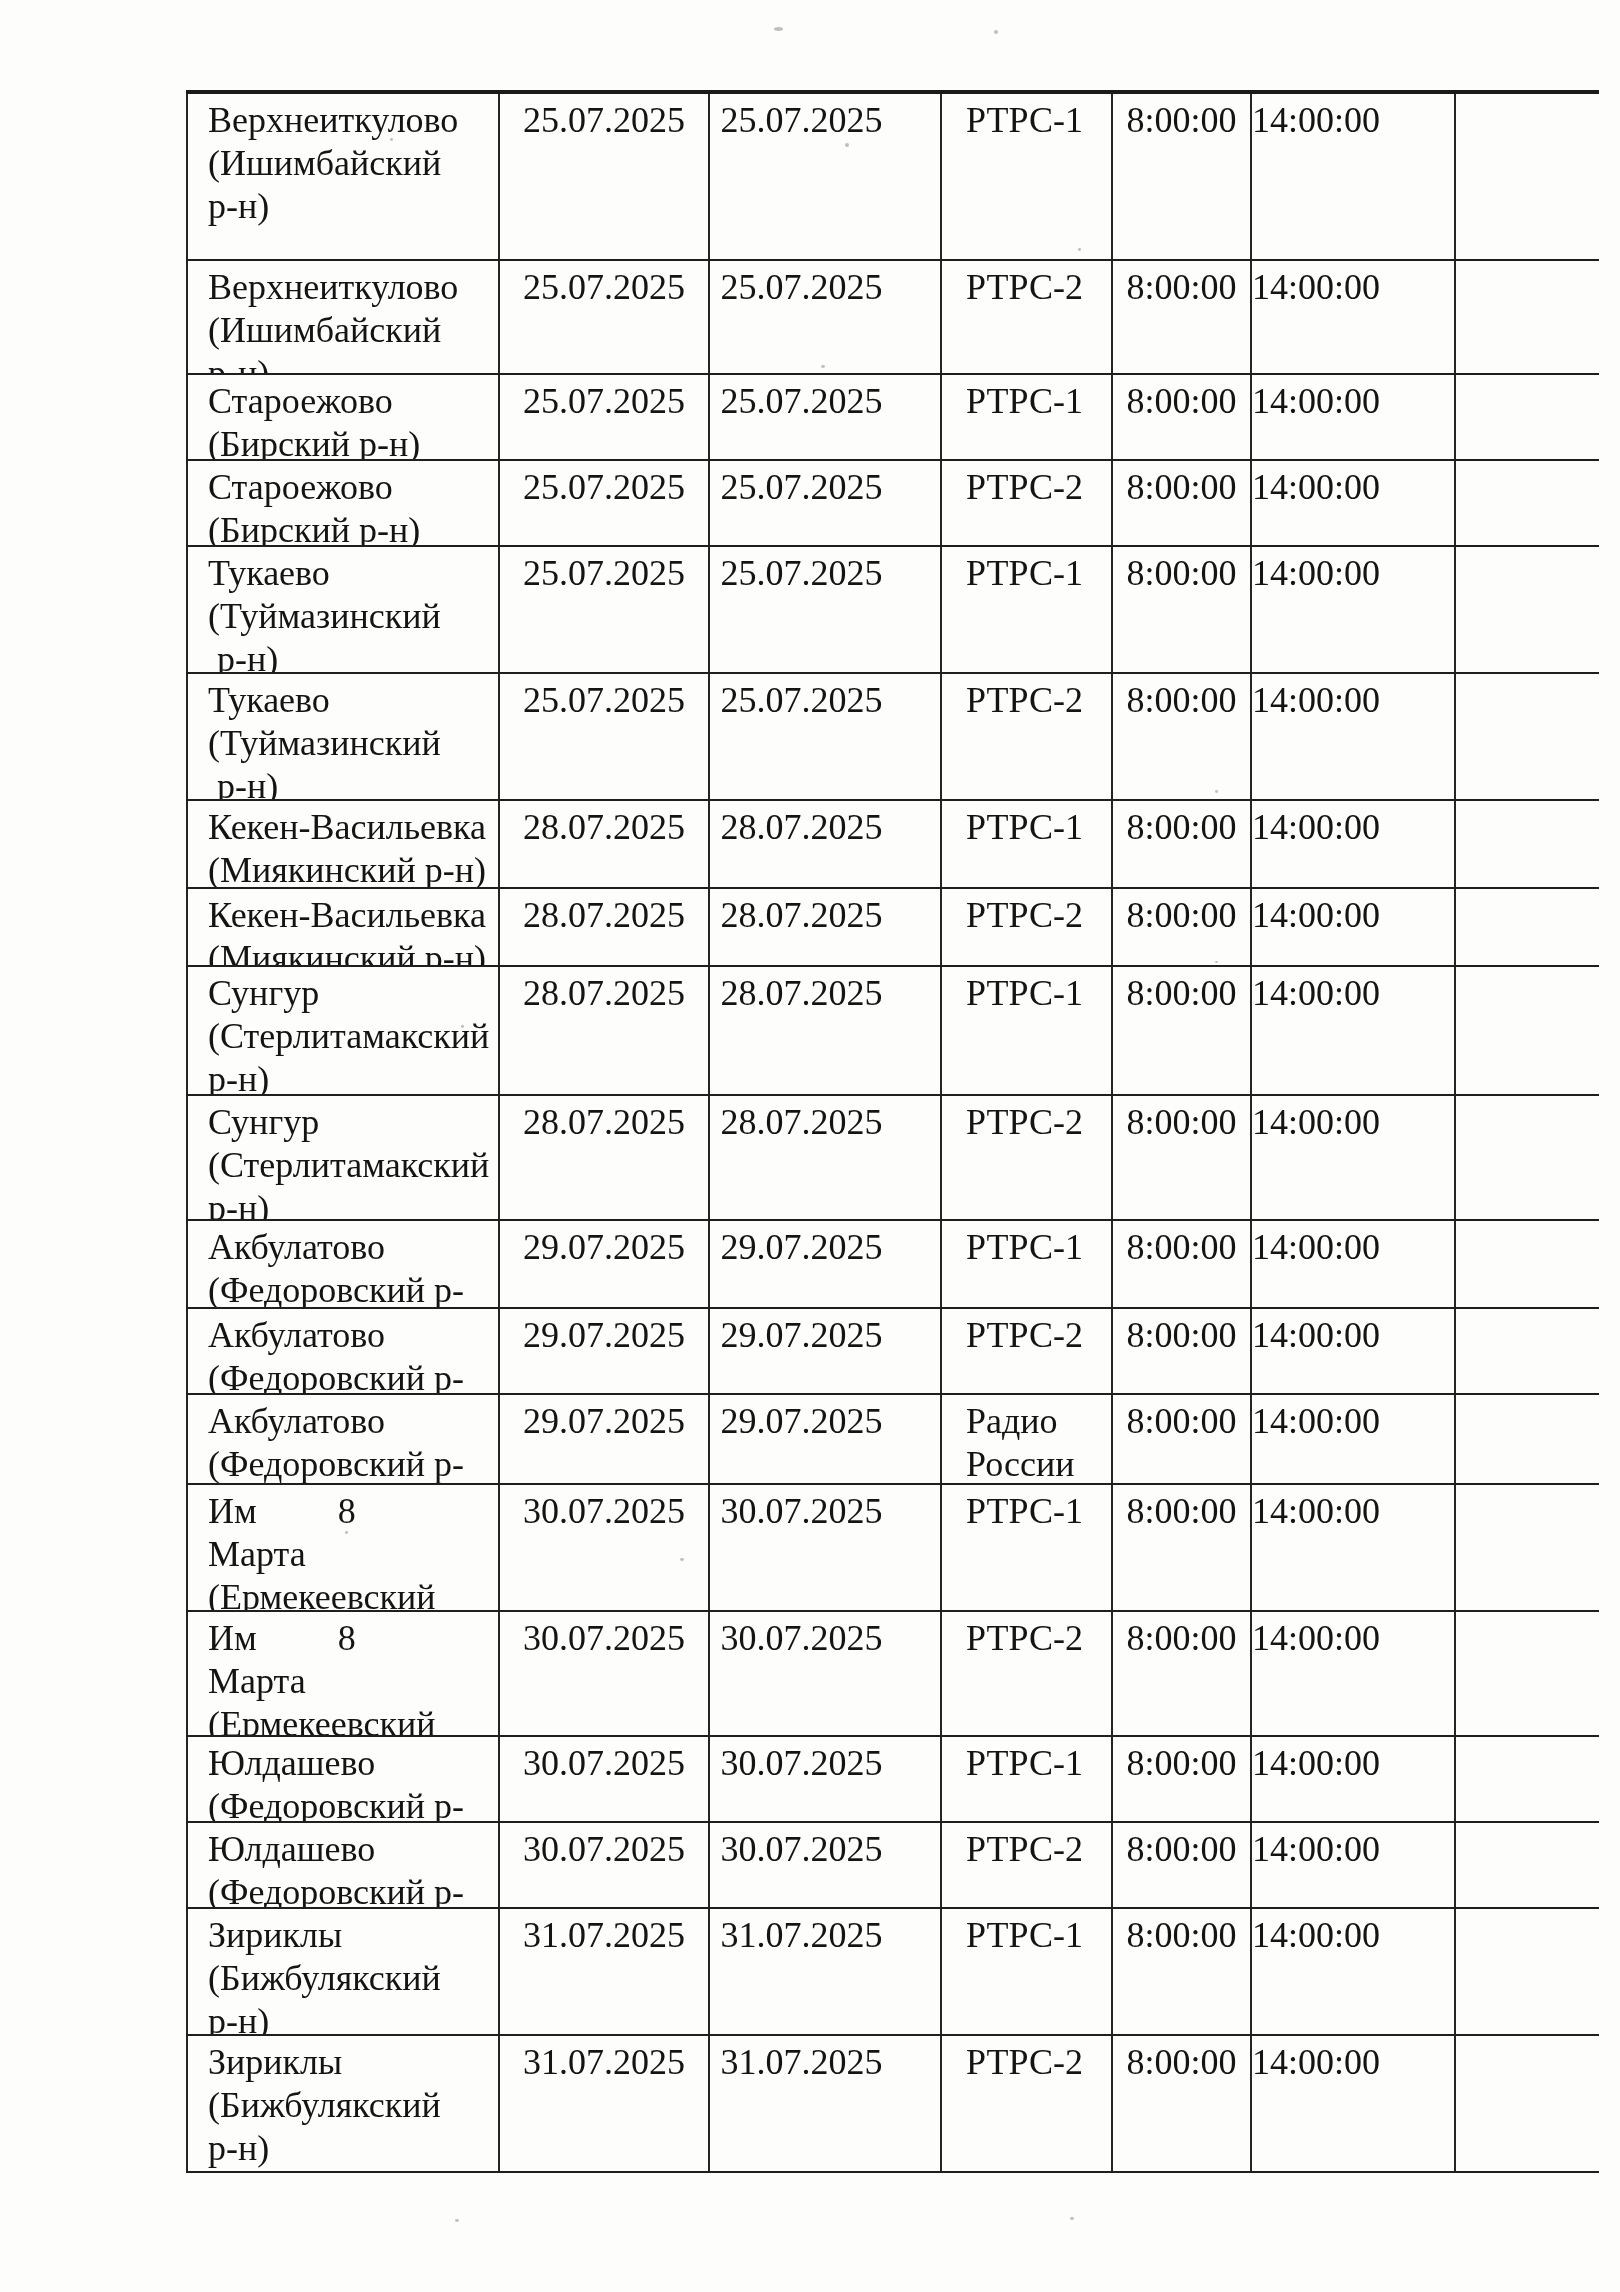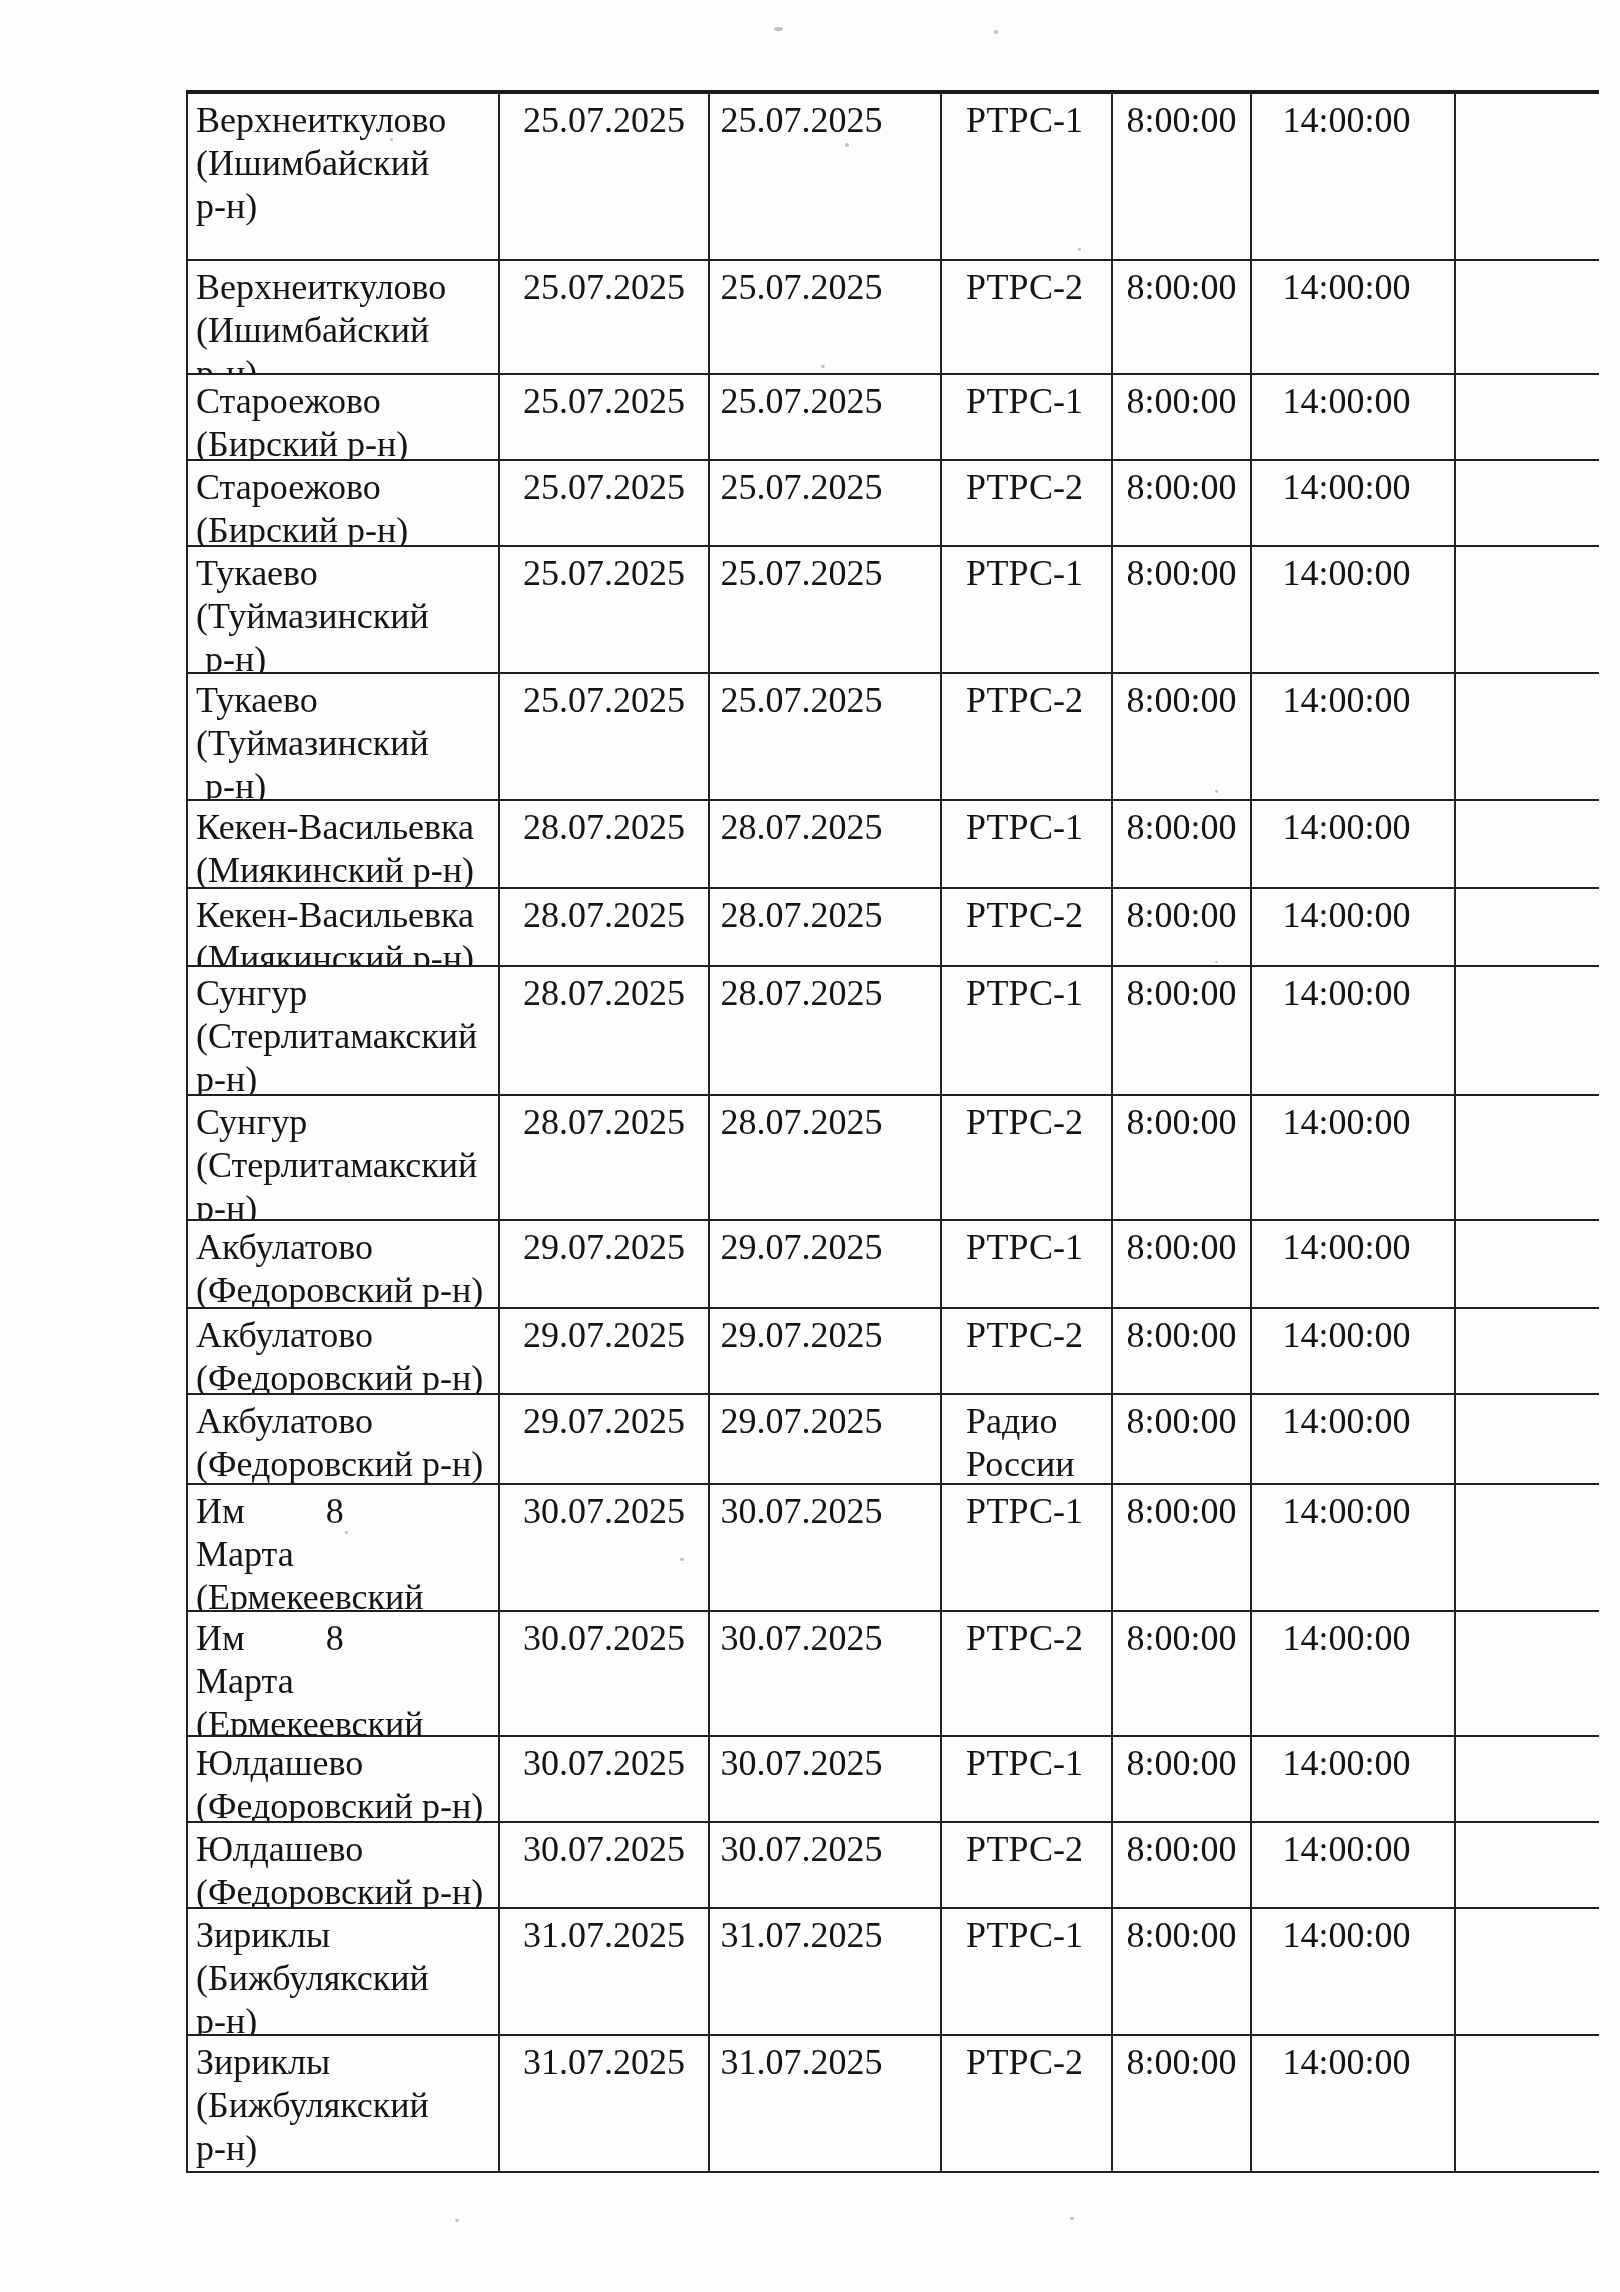--- a/index.html
+++ b/index.html
@@ -32,26 +32,26 @@
     overflow: hidden;
   }
   .cell {
     box-sizing: border-box;
     border-left: 2px solid #242424;
     font-size: 36px;
     line-height: 43px;
     padding-top: 4.9px;
     overflow: hidden;
   }
-  .cell.loc    { flex: 0 0 312px; text-align: left;  padding-left: 8px; padding-right: 7.8px; white-space: pre-wrap; }
+  .cell.loc    { flex: 0 0 312px; text-align: left;  padding-left: 20px; padding-right: 7.8px; white-space: pre-wrap; }
   .cell.date1  { flex: 0 0 210px; text-align: center; }
   .cell.date2  { flex: 0 0 185px; text-align: center; }
   .cell.chan   { flex: 0 0 163px; text-align: left; padding-left: 24px; padding-right: 3.9px; white-space: pre-wrap; margin-left: 47px; }
   .cell.tstart { flex: 0 0 139px; text-align: center; margin-left: 8px; }
-  .cell.tend   { flex: 0 0 204px; text-align: center; padding-right: 13px; }
+  .cell.tend   { flex: 0 0 204px; text-align: left; padding-right: 13px; }
   .cell.note   { flex: 0 0 200px; }
   .speck {
     position: absolute;
     background: #8d8d8d;
     border-radius: 50%;
     opacity: 0.55;
   }
 </style>
 </head>
 <body>

